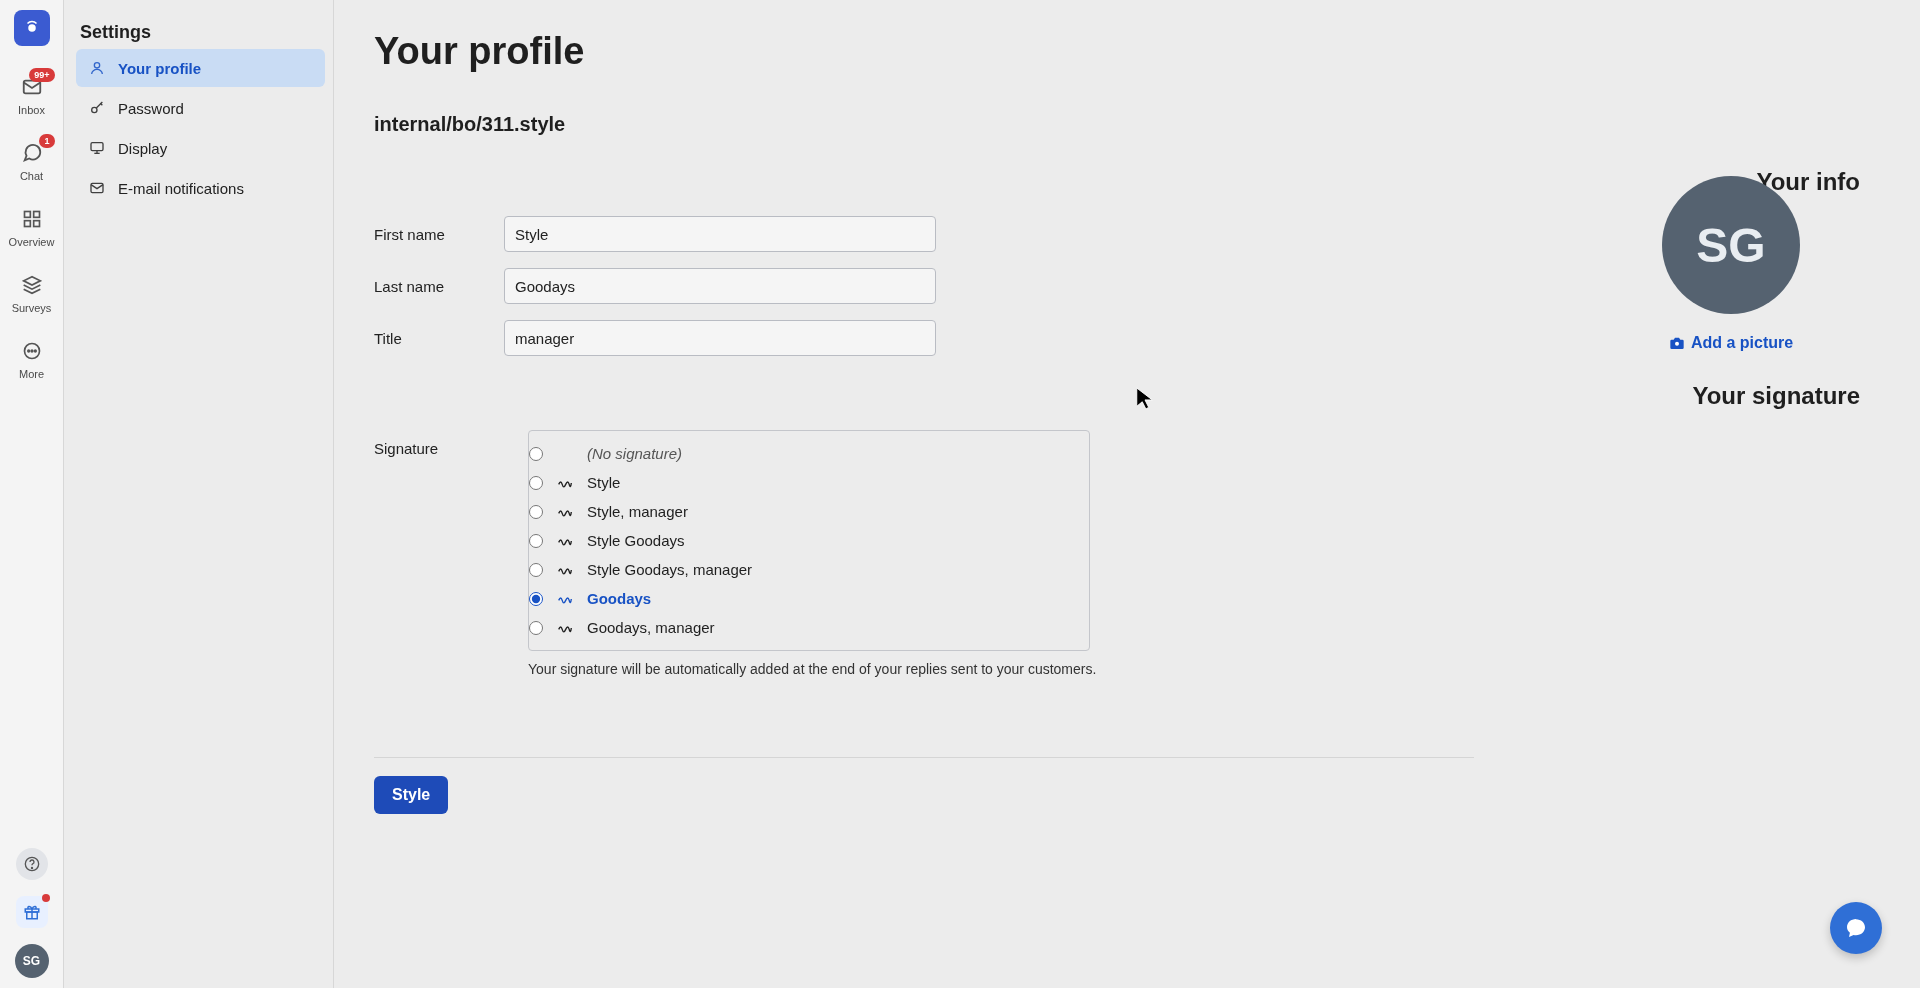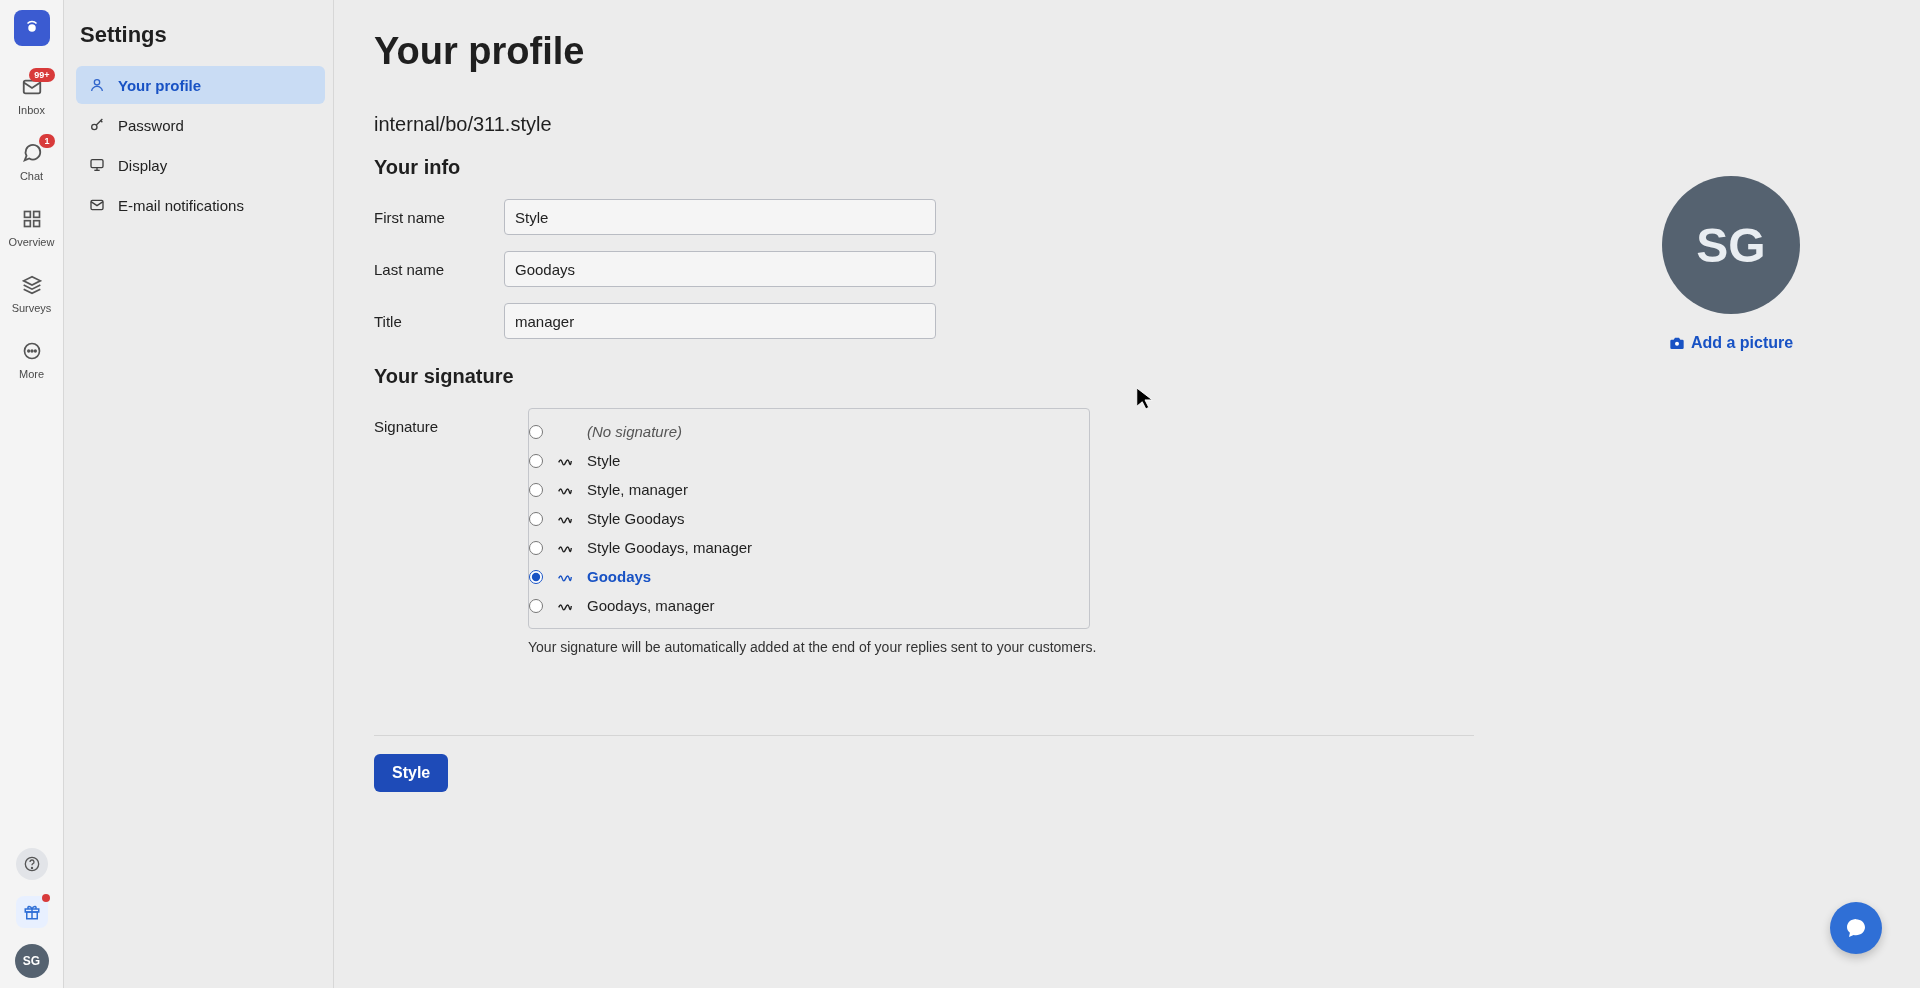--- a/index.html
+++ b/index.html
@@ -15,30 +15,30 @@
   .rail-item .rail-label { font-size: 11px; margin-top: 4px; color: #4a4a4a; }
   .badge { position: absolute; top: -6px; right: -10px; background: #d83a3a; color: #fff; font-size: 9px; font-weight: 700; border-radius: 10px; padding: 1px 5px; line-height: 12px; }
   .rail-bottom { position: absolute; bottom: 10px; width: 100%; display: flex; flex-direction: column; align-items: center; gap: 16px; }
   .rail-circle-btn { width: 32px; height: 32px; border-radius: 50%; background: #e2e4e8; display: flex; align-items: center; justify-content: center; cursor: pointer; position: relative; }
   .rail-gift { width: 32px; height: 32px; display:flex; align-items:center; justify-content:center; background:#e8f0ff; border-radius:8px; cursor:pointer; position:relative; }
   .rail-gift .dot { position:absolute; top:-2px; right:-2px; width:8px; height:8px; border-radius:50%; background:#d83a3a; }
   .rail-avatar { width: 34px; height: 34px; border-radius: 50%; background: #556270; color: #fff; font-size: 12px; font-weight: 600; display: flex; align-items: center; justify-content: center; cursor: pointer; }
 
   
   .sidebar { width: 270px; background: #ececec; border-right: 1px solid #d7d7d7; padding: 18px 8px 0 12px; }
-  .sidebar-title { font-size: 22px; font-weight: 800; padding: 4px 4px 18px; color:#1f1f1f; }
+  .sidebar-title { font-size: 18px; font-weight: 800; padding: 4px 4px 6px; color:#1f1f1f; }
   .sb-item { display: flex; align-items: center; gap: 12px; padding: 10px 12px; border-radius: 6px; font-size: 15px; color: #222; cursor: pointer; margin-bottom: 2px; }
   .sb-item.active { background: #c9dcf4; color: #1852c4; font-weight: 700; }
   .sb-item .sb-icon { width: 18px; height: 18px; display:flex; align-items:center; justify-content:center; color:inherit; opacity:0.85; }
 
   
   .main { flex: 1; padding: 30px 60px 30px 40px; overflow: auto; position: relative; }
   .page-title { font-size: 38px; font-weight: 800; margin-bottom: 40px; }
-  .subpath { font-size: 20px; font-weight: 400; margin-bottom: 20px; }
-  .section-heading { font-size: 20px; font-weight: 800; margin-bottom: 20px; }
+  .subpath { font-size: 20px; font-weight: 700; margin-bottom: 32px; }
+  .section-heading { font-size: 24px; font-weight: 800; margin-bottom: 20px; text-align: right; }
 
   .form-row { display: flex; align-items: center; margin-bottom: 16px; }
   .form-label { width: 130px; font-size: 15px; color: #222; }
   .text-input { width: 432px; height: 36px; border: 1px solid #b9bcc3; background: #f5f5f5; border-radius: 4px; padding: 0 10px; font-size: 15px; color:#222; }
 
   .sig-wrap { display:flex; align-items:flex-start;gap:24px; }
   .sig-box { border: 1px solid #c4c6cb; border-radius: 4px; width: 562px; padding: 8px 0; }
   .sig-opt { display: flex; align-items: center; gap: 14px; padding: 6px 0; font-size: 15px; cursor:pointer; }
   .sig-opt input[type=radio] { width: 14px; height: 14px; accent-color: #1852c4; }
   .sig-opt .sig-glyph { width: 16px; text-align:center; color:#222; }

